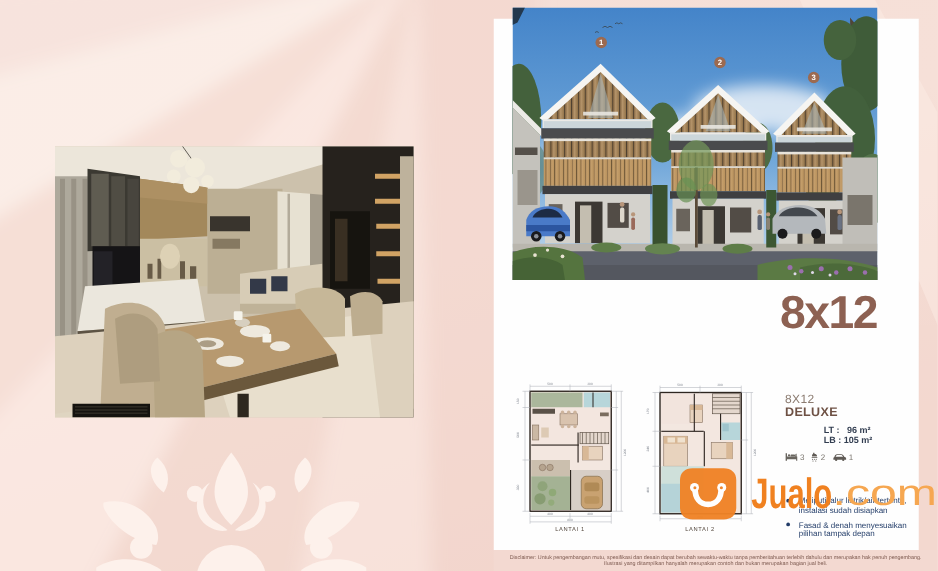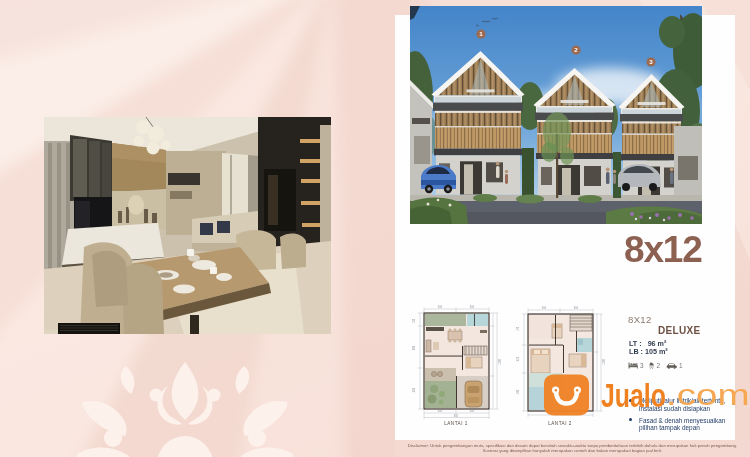--- a/index.html
+++ b/index.html
@@ -561,23 +561,23 @@
     <text x="5" y="57" transform="rotate(-90 5,57)" text-anchor="middle">340</text>
     <text x="5" y="90" transform="rotate(-90 5,90)" text-anchor="middle">400</text>
     <text x="90.5" y="60" transform="rotate(-90 90.5,60)" text-anchor="middle">1200</text>
   </g>
 </svg>
 
 <div class="abs" style="left:426px;top:421px;width:60px;text-align:center;font-size:4.6px;letter-spacing:0.5px;color:#55493f;">LANTAI 1</div>
 <div class="abs" style="left:530px;top:421px;width:60px;text-align:center;font-size:4.6px;letter-spacing:0.5px;color:#55493f;">LANTAI 2</div>
 
 <div class="abs" style="left:628px;top:313.5px;font-size:9.6px;letter-spacing:0.3px;color:#8b7b70;">8X12</div>
-<div class="abs" style="left:658px;top:324.5px;font-size:10px;font-weight:bold;color:#6e5144;letter-spacing:0.3px;">DELUXE</div>
-
-<div class="abs" style="left:629px;top:340px;font-size:7.2px;font-weight:bold;color:#323d50;line-height:8px;">LT :&nbsp;&nbsp;&nbsp;96 m²<br>LB :&nbsp;105 m²</div>
+<div class="abs" style="left:628px;top:324.5px;font-size:10px;font-weight:bold;color:#6e5144;letter-spacing:0.3px;">DELUXE</div>
+
+<div class="abs" style="left:659px;top:340px;font-size:7.2px;font-weight:bold;color:#323d50;line-height:8px;">LT :&nbsp;&nbsp;&nbsp;96 m²<br>LB :&nbsp;105 m²</div>
 
 <svg class="abs" style="left:628px;top:361px" width="60" height="10" viewBox="0 0 60 10" opacity="0.88">
   <g fill="#55504a">
     <path d="M0.5,1.5 L1.6,1.5 L1.6,4.2 L8.2,4.2 L8.2,3 C8.2,2.4 8.7,2 9.3,2 L9.3,4.2 L9.8,4.2 L9.8,7.5 L8.9,7.5 L8.9,6.3 L1.6,6.3 L1.6,7.5 L0.5,7.5 Z"></path>
     <circle cx="3.2" cy="3.2" r="0.9"></circle>
     <rect x="4.4" y="2.6" width="3.6" height="1.6" rx="0.5"></rect>
   </g>
   <text x="12" y="7.4" font-size="6.4" fill="#6a645c">3</text>
   <g fill="#4a443e">
     <path d="M22.5,1.2 L23.5,1.2 L23.5,2 C24.8,2 25.6,2.8 25.7,4 L21.5,4 C21.6,3 22,2.3 22.5,2 Z"></path>

